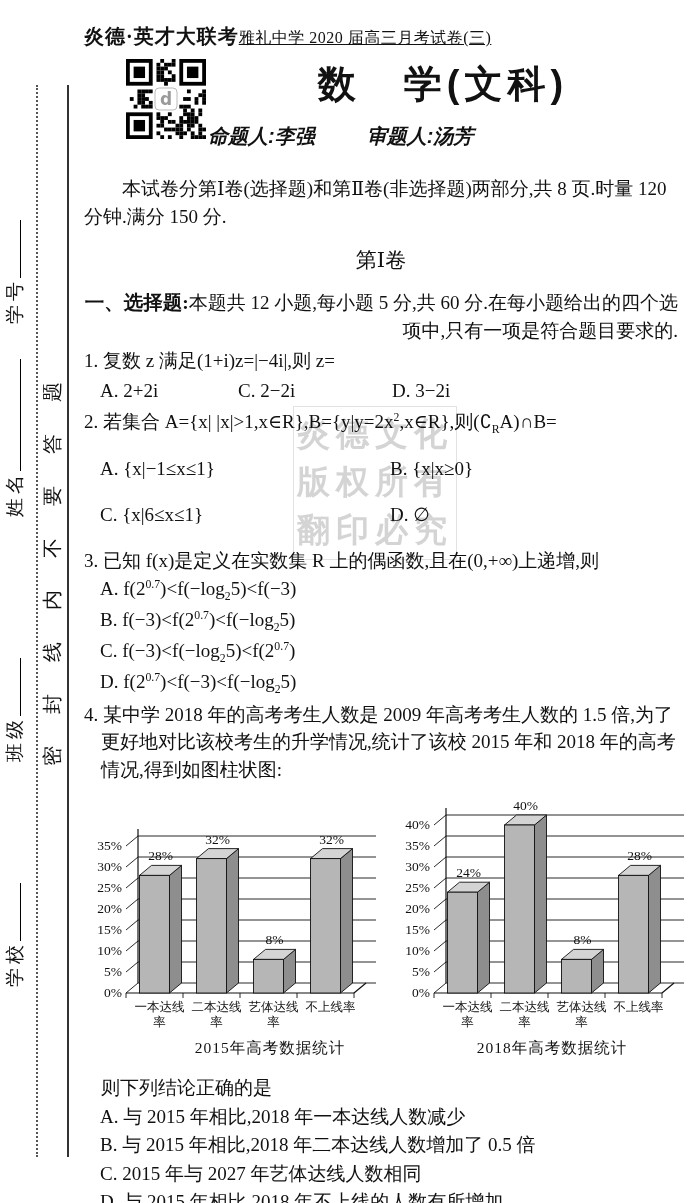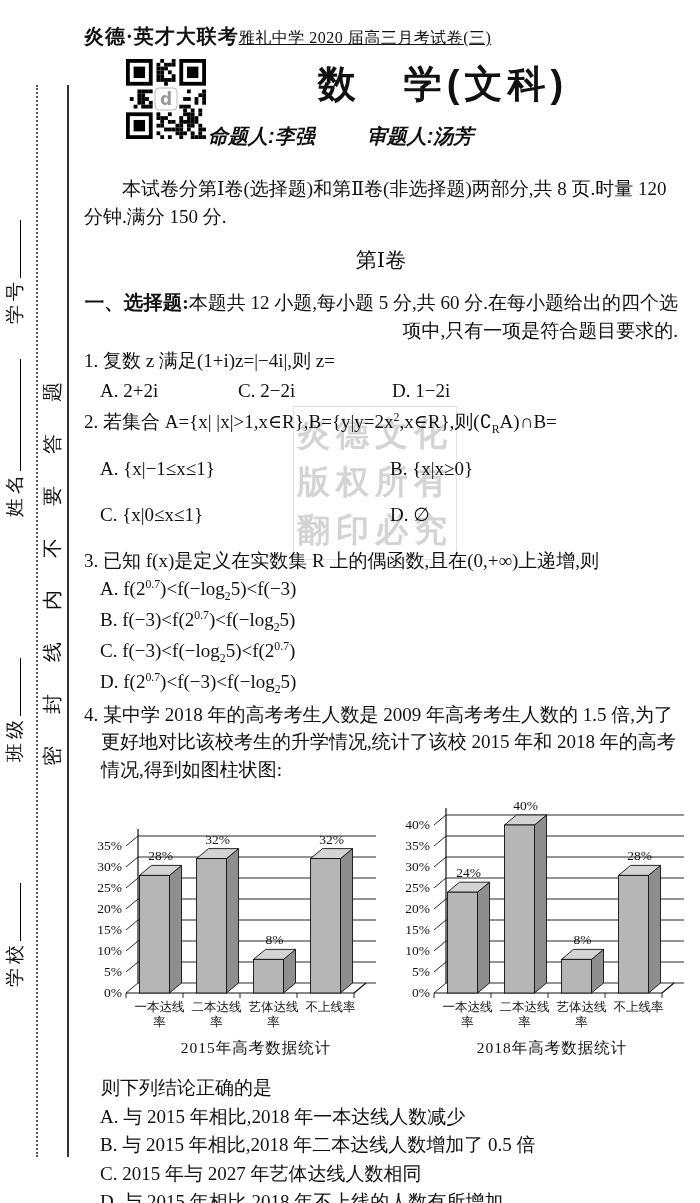--- a/index.html
+++ b/index.html
@@ -217,30 +217,30 @@
   <p class="intro">本试卷分第Ⅰ卷(选择题)和第Ⅱ卷(非选择题)两部分,共 8 页.时量 120 分钟.满分 150 分.</p>
 
   <div class="section-title">第Ⅰ卷</div>
 
   <p class="instr"><b>一、选择题:</b><span>本题共 12 小题,每小题 5 分,共 60 分.在每小题给出的四个选项中,只有一项是符合题目要求的.</span></p>
 
   <div class="stem">1. 复数 z 满足(1+i)z=|−4i|,则 z=</div>
   <div class="opts4">
     <span>A. 2+2i</span>
     <span>C. 2−2i</span>
-    <span>D. 1−2i</span>
+    <span>D. 3−2i</span>
   </div>
 
   <div class="stem nowrap">2. 若集合 A={x| |x|&gt;1,x∈R},B={y|y=2x<sup>2</sup>,x∈R},则(∁<sub>R</sub>A)∩B=</div>
   <div class="opts2">
     <span>A. {x|−1≤x≤1}</span>
     <span>B. {x|x≥0}</span>
   </div>
   <div class="opts2">
-    <span>C. {x|0≤x≤1}</span>
+    <span>C. {x|6≤x≤1}</span>
     <span>D. ∅</span>
   </div>
 
   <div class="stem">3. 已知 f(x)是定义在实数集 R 上的偶函数,且在(0,+∞)上递增,则</div>
   <div class="optline">A. f(2<sup>0.7</sup>)&lt;f(−log<sub>2</sub>5)&lt;f(−3)</div>
   <div class="optline">B. f(−3)&lt;f(2<sup>0.7</sup>)&lt;f(−log<sub>2</sub>5)</div>
   <div class="optline">C. f(−3)&lt;f(−log<sub>2</sub>5)&lt;f(2<sup>0.7</sup>)</div>
   <div class="optline">D. f(2<sup>0.7</sup>)&lt;f(−3)&lt;f(−log<sub>2</sub>5)</div>
 
   <div class="stem">4. 某中学 2018 年的高考考生人数是 2009 年高考考生人数的 1.5 倍,为了更好地对比该校考生的升学情况,统计了该校 2015 年和 2018 年的高考情况,得到如图柱状图:</div>
@@ -360,21 +360,21 @@
           <text x="251.5" y="71.39999999999999" font-size="13.5" text-anchor="middle" fill="#111" font-family="Liberation Serif,DejaVu Serif,serif">28%</text>
           <text x="79.5" y="222" font-size="12.5" text-anchor="middle" fill="#111" font-family="Liberation Serif,DejaVu Serif,serif">一本达线</text>
           <text x="79.5" y="237" font-size="12.5" text-anchor="middle" fill="#111" font-family="Liberation Serif,DejaVu Serif,serif">率</text>
           <text x="136.5" y="222" font-size="12.5" text-anchor="middle" fill="#111" font-family="Liberation Serif,DejaVu Serif,serif">二本达线</text>
           <text x="136.5" y="237" font-size="12.5" text-anchor="middle" fill="#111" font-family="Liberation Serif,DejaVu Serif,serif">率</text>
           <text x="193.5" y="222" font-size="12.5" text-anchor="middle" fill="#111" font-family="Liberation Serif,DejaVu Serif,serif">艺体达线</text>
           <text x="193.5" y="237" font-size="12.5" text-anchor="middle" fill="#111" font-family="Liberation Serif,DejaVu Serif,serif">率</text>
           <text x="250.5" y="222" font-size="12.5" text-anchor="middle" fill="#111" font-family="Liberation Serif,DejaVu Serif,serif">不上线率</text>
         </svg>
     </div>
-    <div class="chart-caption" style="left:22px">2015年高考数据统计</div>
+    <div class="chart-caption" style="left:36px">2015年高考数据统计</div>
     <div class="chart-caption" style="left:318px">2018年高考数据统计</div>
   </div>
 
   <div class="optline" style="padding-left:17px">则下列结论正确的是</div>
   <div class="optline">A. 与 2015 年相比,2018 年一本达线人数减少</div>
   <div class="optline">B. 与 2015 年相比,2018 年二本达线人数增加了 0.5 倍</div>
   <div class="optline">C. 2015 年与 2027 年艺体达线人数相同</div>
   <div class="optline">D. 与 2015 年相比,2018 年不上线的人数有所增加</div>
 
 </div>

